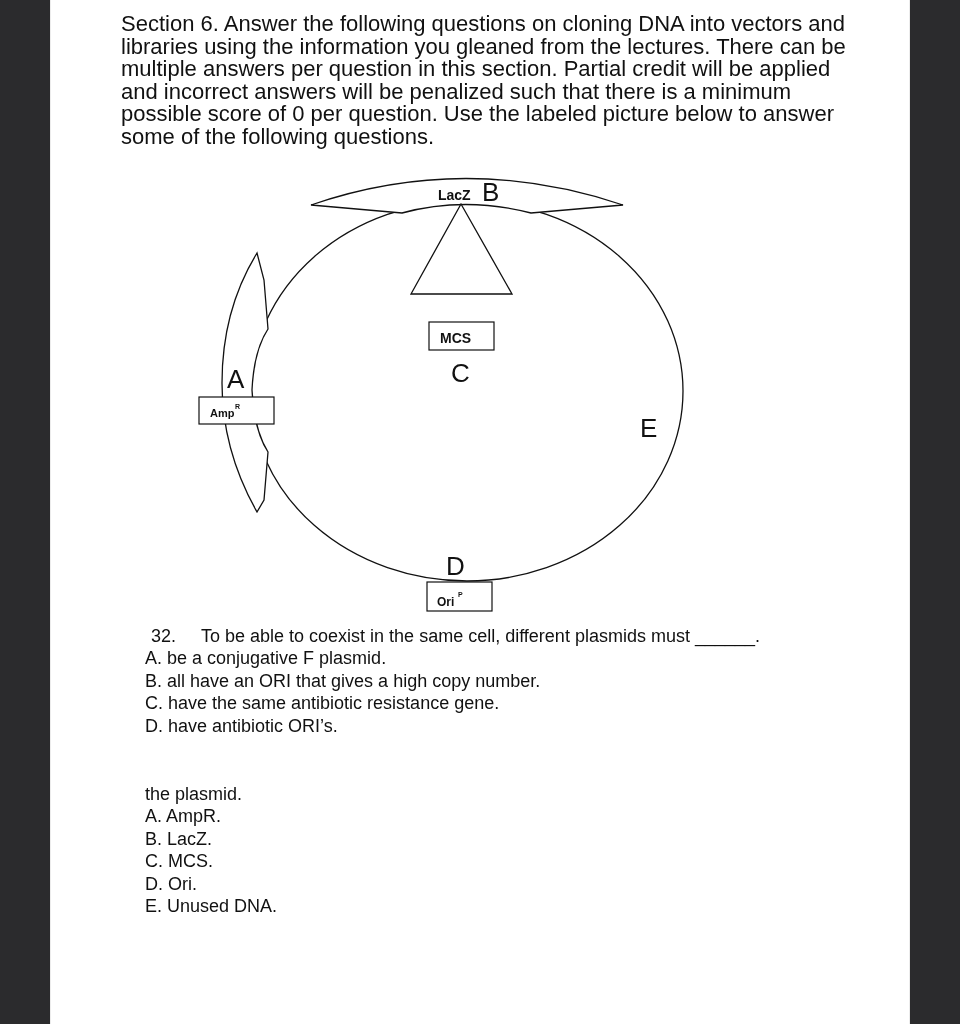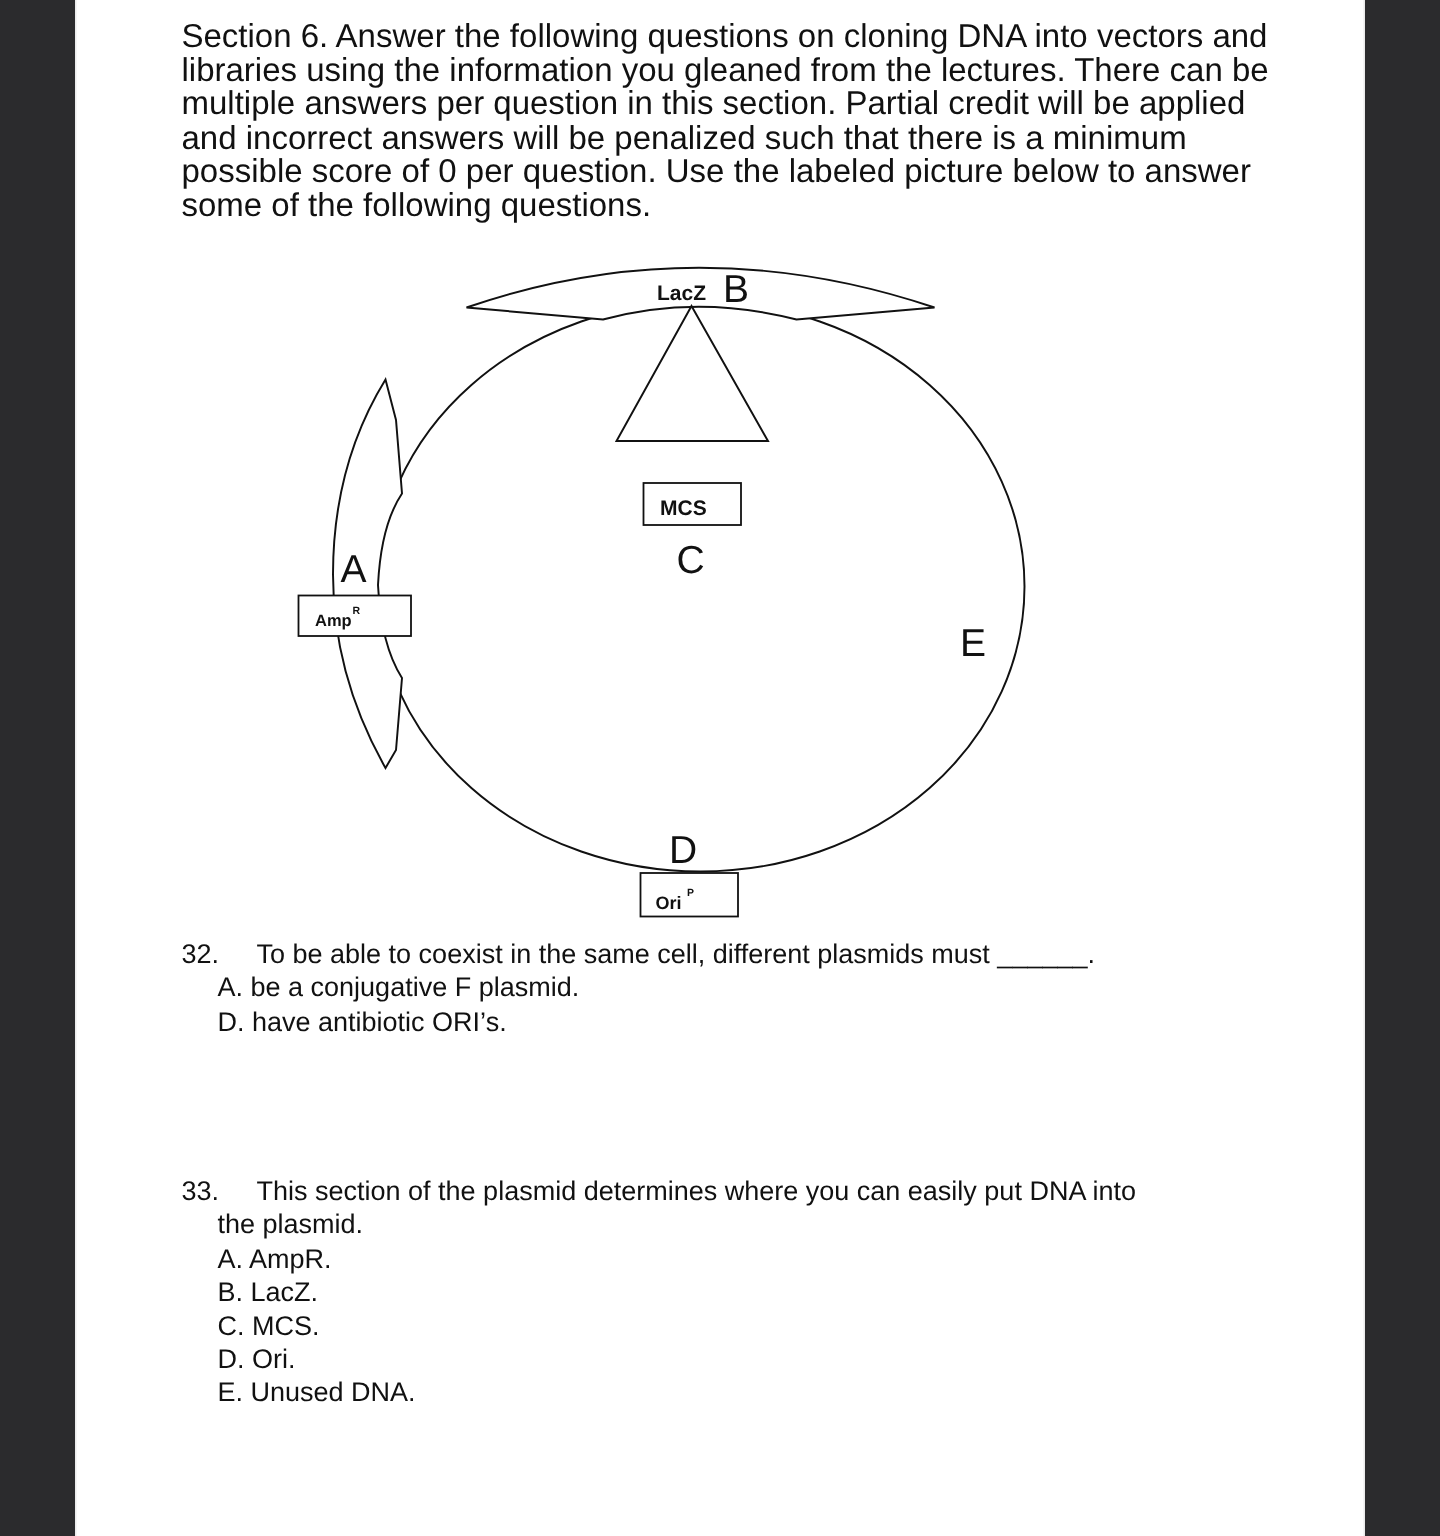--- a/index.html
+++ b/index.html
@@ -16,21 +16,21 @@
     background: #ffffff;
     box-shadow: inset 1px 0 0 #ececec, inset -1px 0 0 #ececec;
   }
   .intro {
     position: absolute; left: 121px; top: 13px; width: 730px;
     font-size: 22px; line-height: 22.6px;
   }
   .diagram { position: absolute; left: 0; top: 0; }
   .q { position: absolute; font-size: 18px; line-height: 22.4px; }
   .q .stem { display: block; }
-  .q .num { display: inline-block; width: 50px; }
+  .q .num { display: inline-block; width: 50px; margin-left: 30px; }
   .q .opt { display: block; padding-left: 24px; }
   .q .cont { display: block; padding-left: 24px; }
   #q32 { left: 121px; top: 625px; width: 720px; }
   #q33 { left: 121px; top: 783px; width: 720px; }
   svg text { font-family: "Liberation Sans", sans-serif; }
 </style>
 </head>
 <body>
 
 <div class="page"></div>
@@ -65,26 +65,25 @@
   <rect x="427" y="582" width="65" height="29" fill="#fff" stroke="#111" stroke-width="1.2"></rect>
   <text x="437" y="606" font-size="12" font-weight="bold" fill="#111">Ori</text>
   <text x="458" y="597" font-size="7" font-weight="bold" fill="#111">P</text>
 </svg>
 
 <div class="q" id="q32">
   <span class="stem">
     <span class="num">32.</span><span>To be able to coexist in the same cell, different plasmids must ______.</span>
   </span>
   <span class="opt">A. be a conjugative F plasmid.</span>
+  <span class="opt">B. all have an ORI that gives a high copy number.</span>
+  <span class="opt">C. have the same antibiotic resistance gene.</span>
   <span class="opt">D. have antibiotic ORI’s.</span>
 </div>
 
 <div class="q" id="q33">
-  <span class="stem">
-    <span class="num">33.</span><span>This section of the plasmid determines where you can easily put DNA into</span>
-  </span>
   <span class="cont">the plasmid.</span>
   <span class="opt">A. AmpR.</span>
   <span class="opt">B. LacZ.</span>
   <span class="opt">C. MCS.</span>
   <span class="opt">D. Ori.</span>
   <span class="opt">E. Unused DNA.</span>
 </div>
 
 </body></html>

